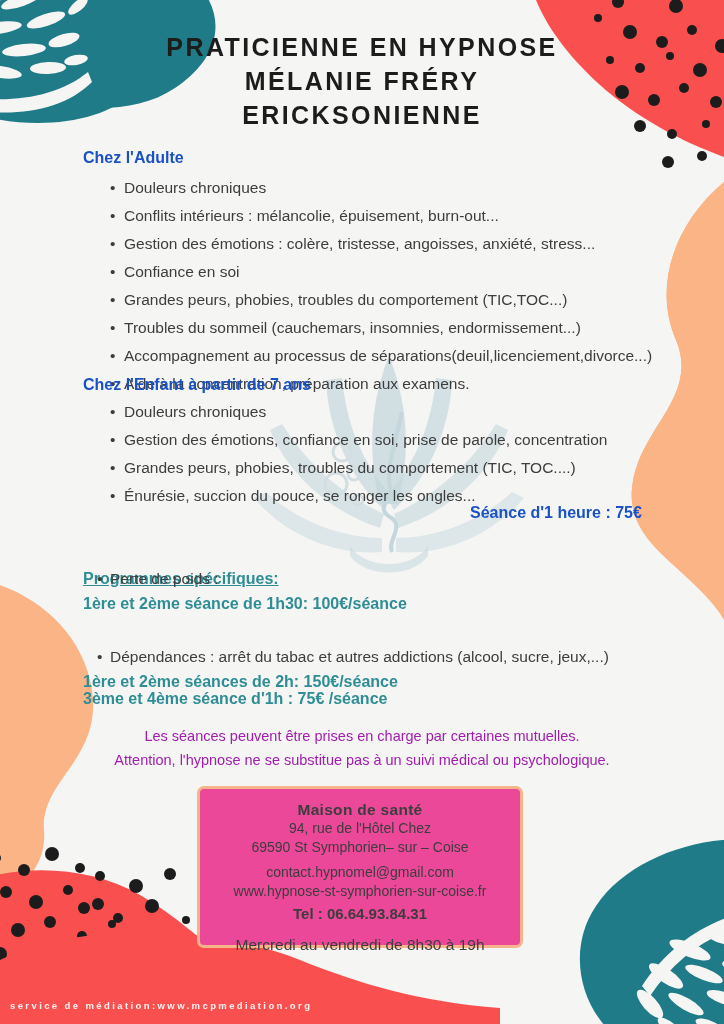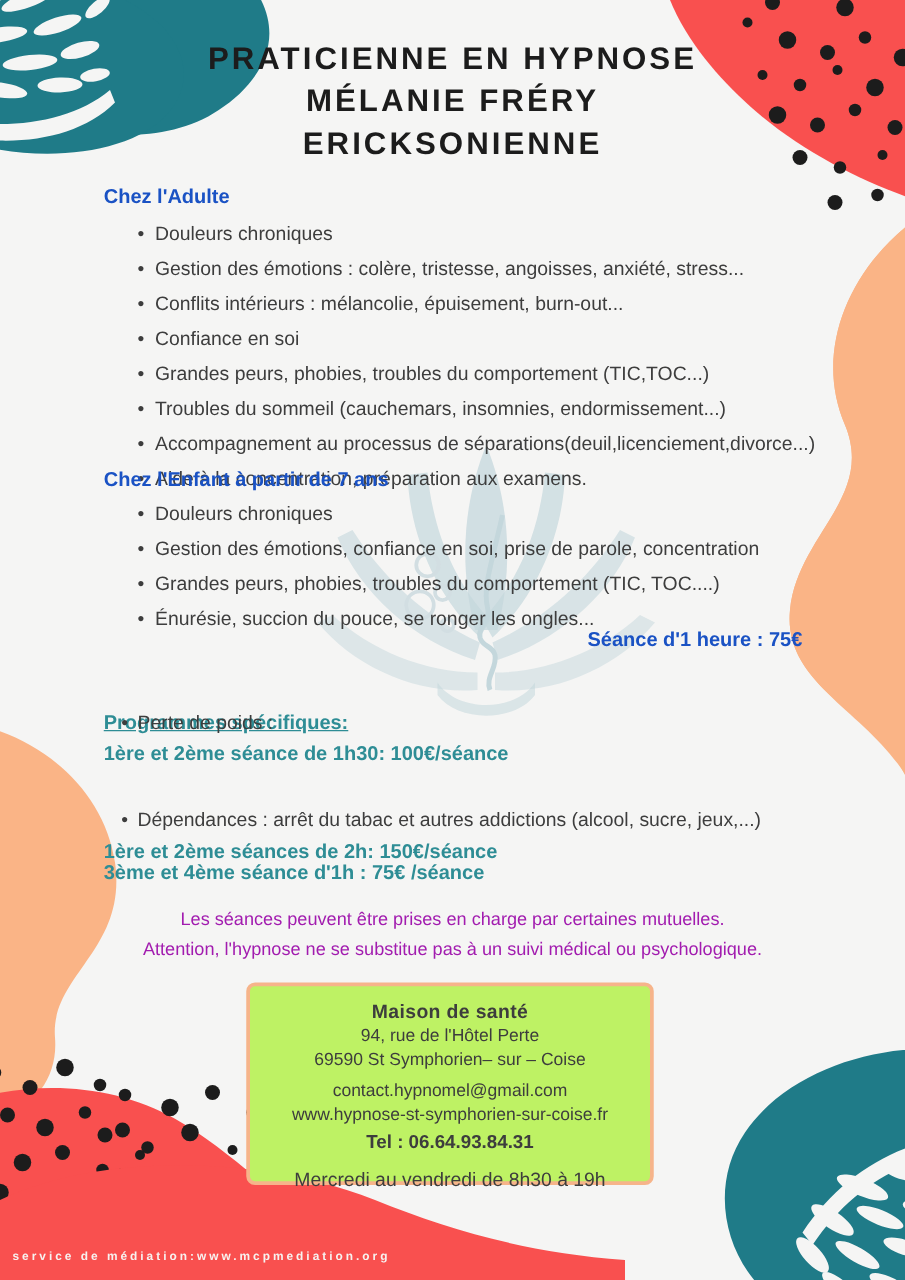--- a/index.html
+++ b/index.html
@@ -140,21 +140,21 @@
 
   
   #contact-card {
     position: absolute;
     left: 197px;
     top: 786px;
     width: 326px;
     height: 162px;
     border: 3px solid #f6b48a;
     border-radius: 7px;
-    background: #bef264;
+    background: #ec4899;
     box-sizing: border-box;
     text-align: center;
     color: #3d3d3d;
   }
   #contact-card .cc-name {
     font-weight: bold;
     font-size: 15.5px;
     margin-top: 12px;
     letter-spacing: 0.3px;
   }
@@ -389,22 +389,22 @@
 
     <div class="headline">
       <div>PRATICIENNE EN HYPNOSE</div>
       <div>MÉLANIE FRÉRY</div>
       <div>ERICKSONIENNE</div>
     </div>
 
     <div class="sec-title" id="title-adulte">Chez l'Adulte</div>
     <ul class="blist" id="list-adulte">
       <li>Douleurs chroniques</li>
+      <li>Conflits intérieurs : mélancolie, épuisement, burn-out...</li>
       <li>Gestion des émotions : colère, tristesse, angoisses, anxiété, stress...</li>
-      <li>Conflits intérieurs : mélancolie, épuisement, burn-out...</li>
       <li>Confiance en soi</li>
       <li>Grandes peurs, phobies, troubles du comportement (TIC,TOC...)</li>
       <li>Troubles du sommeil (cauchemars, insomnies, endormissement...)</li>
       <li>Accompagnement au processus de séparations(deuil,licenciement,divorce...)</li>
       <li>Aide à la concentration, préparation aux examens.</li>
     </ul>
 
     <div class="sec-title" id="title-enfant">Chez l'Enfant à partir de 7 ans</div>
     <ul class="blist" id="list-enfant">
       <li>Douleurs chroniques</li>
@@ -424,21 +424,21 @@
     <div class="teal-line" id="prog-p3">1ère et 2ème séances de 2h:  150€/séance</div>
     <div class="teal-line" id="prog-p4">3ème et 4ème séance d'1h : 75€ /séance</div>
 
     <div class="disclaimer">
       <div>Les séances peuvent être prises en charge par certaines mutuelles.</div>
       <div>Attention, l'hypnose ne se substitue pas à un suivi médical ou psychologique.</div>
     </div>
 
     <div id="contact-card">
       <div class="cc-name">Maison de santé</div>
-      <div class="cc-line">94, rue de l'Hôtel Perte</div>
+      <div class="cc-line">94, rue de l'Hôtel Chez</div>
       <div class="cc-line">69590 St Symphorien– sur – Coise</div>
       <div class="cc-gap"></div>
       <div class="cc-line">contact.hypnomel@gmail.com</div>
       <div class="cc-line">www.hypnose-st-symphorien-sur-coise.fr</div>
       <div class="cc-tel">Tel : 06.64.93.84.31</div>
       <div class="cc-hours">Mercredi au vendredi de 8h30 à 19h</div>
     </div>
 
     <div id="footer-text">service de médiation:www.mcpmediation.org</div>
   </div>

